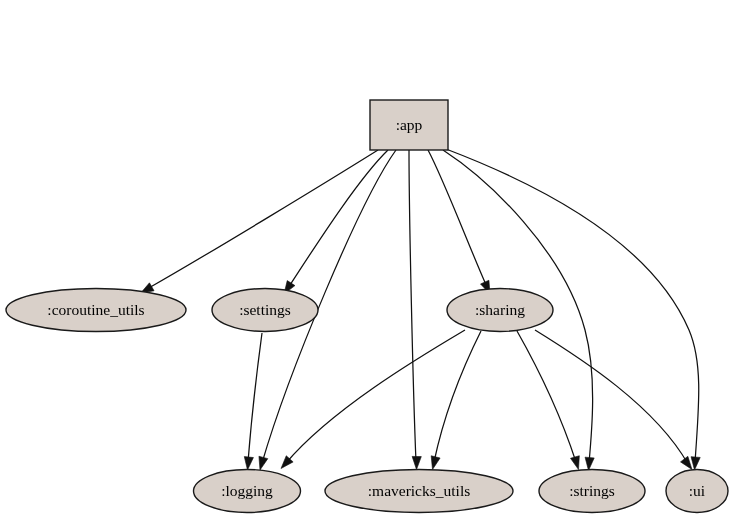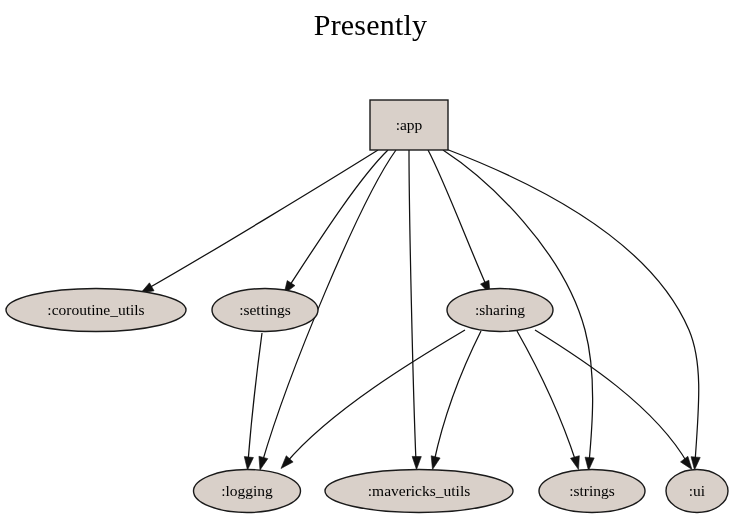--- a/index.html
+++ b/index.html
@@ -59,21 +59,20 @@
     fill: #111111;
     stroke: #111111;
     stroke-width: 0.6;
   }
 </style>
 </head>
 <body>
 
 <div id="graph-canvas">
 
-  <div id="graph-title">Presently</div>
 
   <svg id="graph-svg" viewBox="0 0 741 523">
     <g id="edges-layer">
         <g>
           <path class="edge-path" d="M 378,150 C 330,180 212,252 147,289" stroke="#111111"></path>
           <polygon class="edge-head" points="140.5,293.3 149.4583302491977,282.8162831425916 154.05833024919772,290.7837168574084" fill="#111111"></polygon>
         </g>
         <g>
           <path class="edge-path" d="M 388,150 C 357,180 311,253 288,288" stroke="#111111"></path>
           <polygon class="edge-head" points="284,294 287.2224228426464,280.59194305564034 294.9381920677443,285.60262217777864" fill="#111111"></polygon>

